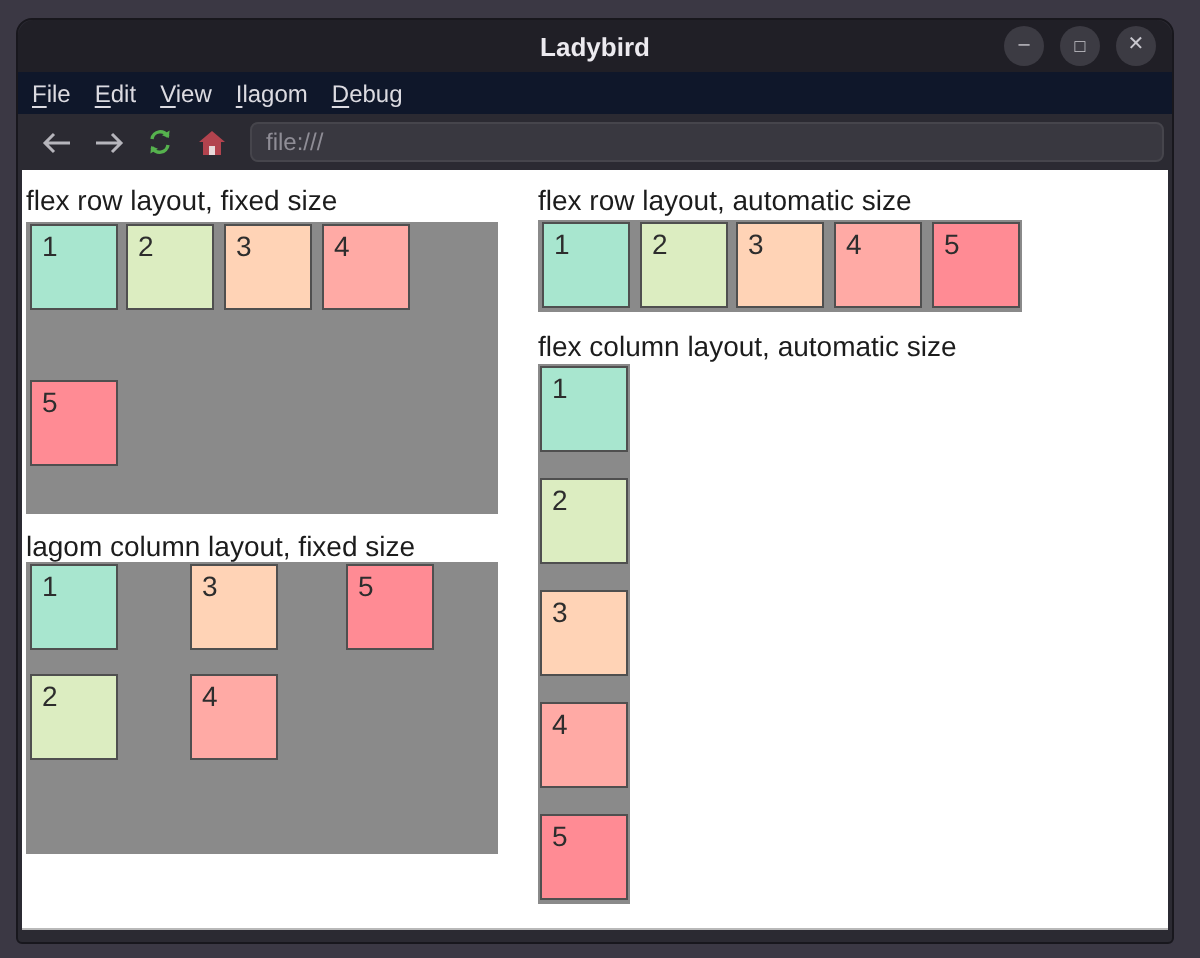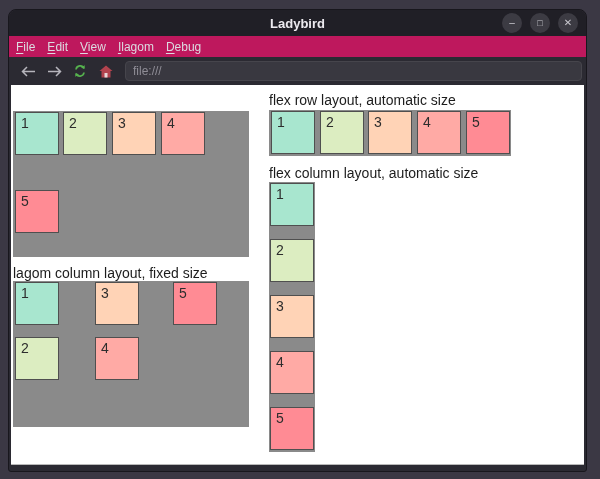--- a/index.html
+++ b/index.html
@@ -31,21 +31,21 @@
   .winbtns { display: flex; gap: 8px; z-index: 2; }
   .winbtn {
     width: 20px; height: 20px; border-radius: 50%;
     background: #3c3b43; color: #c9c8cf;
     display: flex; align-items: center; justify-content: center;
     font-size: 10px; line-height: 1;
   }
   .winbtn.max { font-size: 9px; }
   
   .menubar {
-    height: 21px; background: #be185d;
+    height: 21px; background: #0f172a;
     display: flex; align-items: center; gap: 12px;
     padding-left: 7px; font-size: 12px; color: #dcdbe1;
   }
   .menu-item { cursor: default; }
   .menu-item .mn { text-decoration: underline; text-underline-offset: 2px; }
   
   .toolbar {
     height: 28px; background: #2b2a32;
     display: flex; align-items: center; padding: 0 4px 0 6px;
   }
@@ -133,20 +133,21 @@
         <rect x="5.5" y="8" width="3" height="4.5" fill="#e8d9da"></rect>
       </svg>
     </div>
     <div class="urlbar">
       <span class="url-scheme">file:///</span>
     </div>
   </div>
 
   <div class="content">
 
+    <div class="sec-title" style="left:2px; top:8px;">flex row layout, fixed size</div>
     <div class="flex-container" style="left: 2px; top: 26px; width: 236px; height: 146px; background-color: rgb(138, 138, 138);">
       <div class="box" style="left: 2px; top: 1px; background-color: rgb(168, 230, 207);">1</div>
       <div class="box" style="left: 50px; top: 1px; background-color: rgb(220, 237, 193);">2</div>
       <div class="box" style="left: 99px; top: 1px; background-color: rgb(255, 211, 182);">3</div>
       <div class="box" style="left: 148px; top: 1px; background-color: rgb(255, 170, 165);">4</div>
       <div class="box" style="left: 2px; top: 79px; background-color: rgb(255, 139, 148);">5</div>
     </div>
 
     <div class="sec-title" style="left:2px; top:181px;">lagom column layout, fixed size</div>
     <div class="flex-container" style="left: 2px; top: 196px; width: 236px; height: 146px; background-color: rgb(138, 138, 138);">

